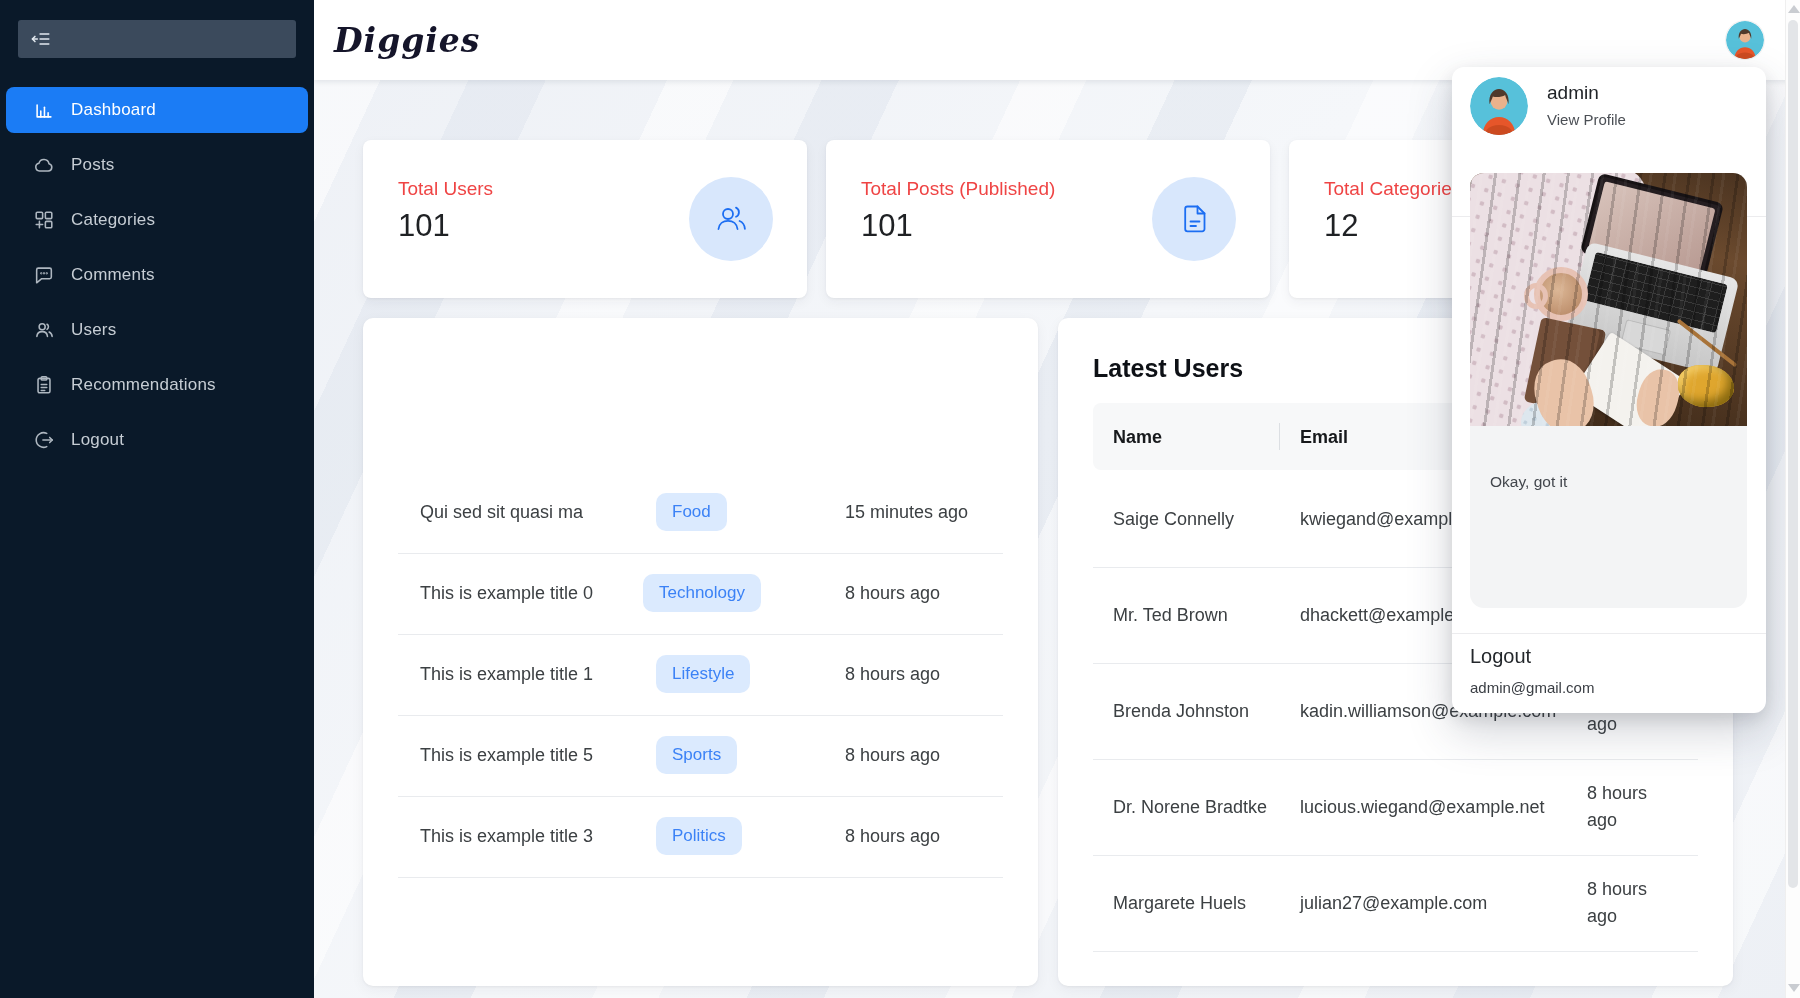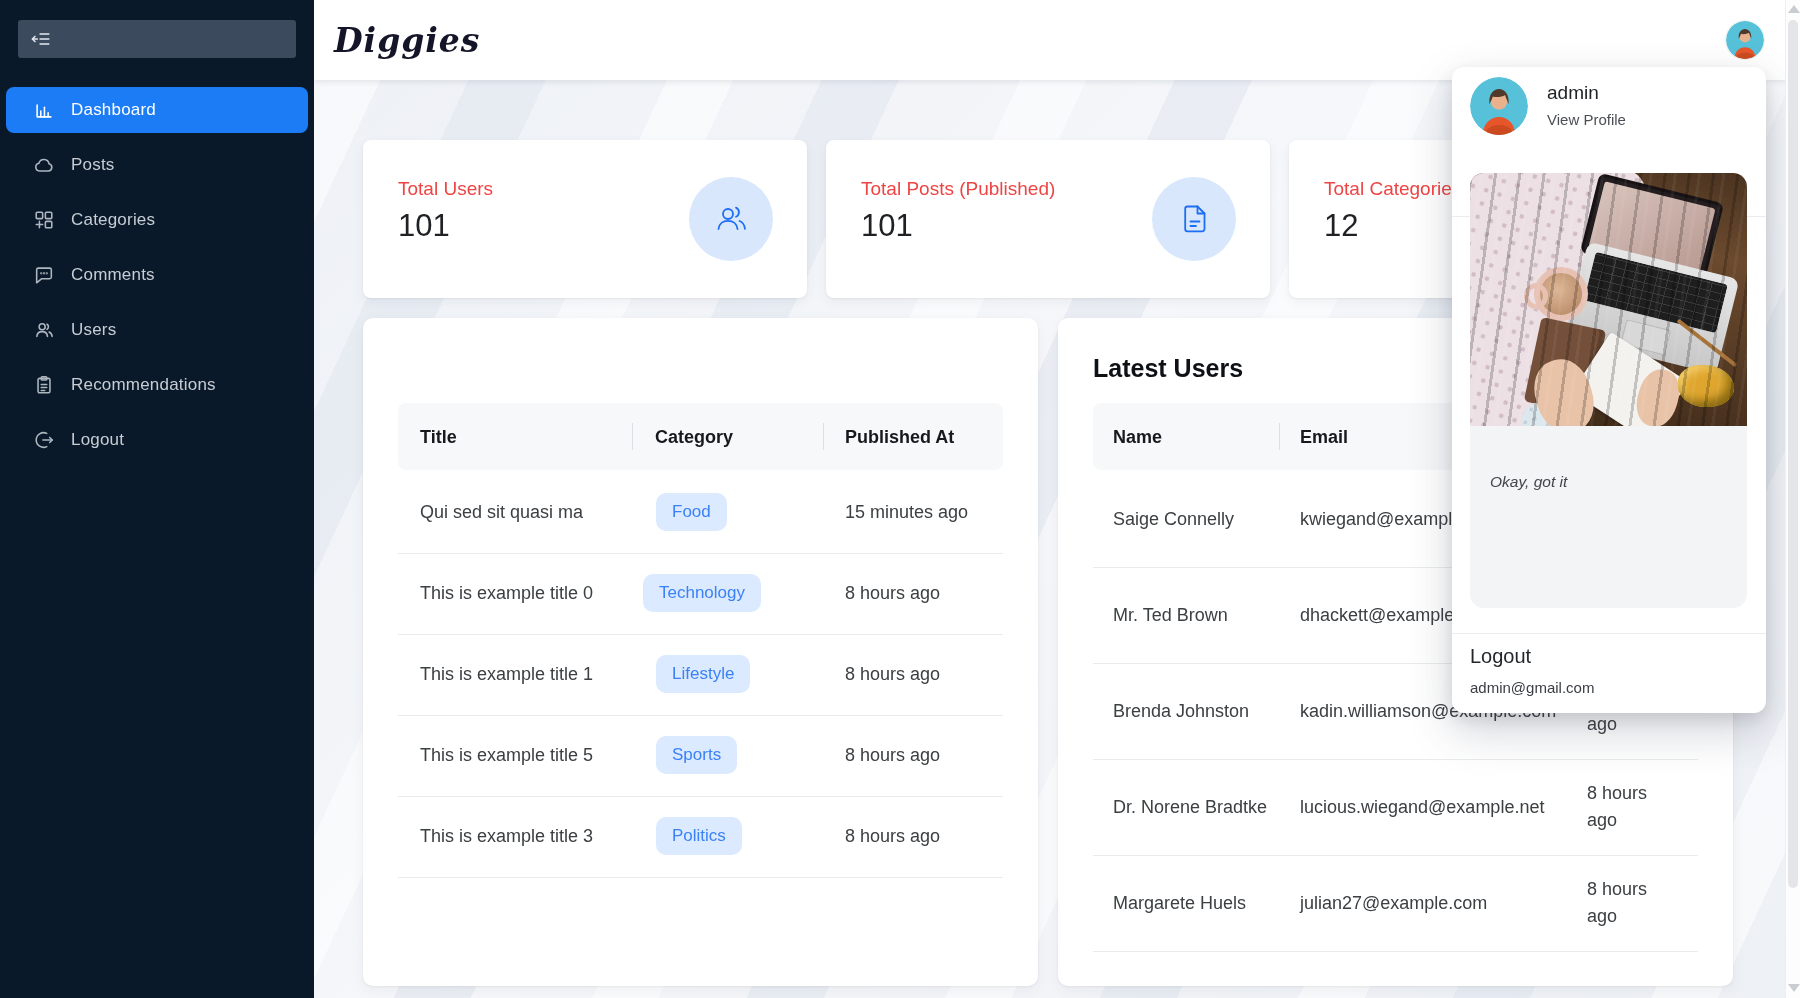--- a/index.html
+++ b/index.html
@@ -52,21 +52,21 @@
   .pop-name{position:absolute;left:95px;top:15px;font-size:19px;font-weight:500;color:#212428;}
   .pop-view{position:absolute;left:95px;top:44px;font-size:15px;color:#4b4f55;cursor:pointer;}
   .pop-div{position:absolute;left:0;width:314px;height:1px;background:#ececee;}
   .notecard{position:absolute;left:18px;top:106px;width:277px;height:435px;}
   .notephoto{position:relative;width:277px;height:253px;border-radius:14px 14px 0 0;overflow:hidden;
     background:linear-gradient(15deg,#3a2717 0%,#553a24 40%,#6b4a2e 72%,#4a3320 100%);}
   .notephoto::after{content:"";position:absolute;inset:0;
     background:repeating-linear-gradient(98deg, rgba(0,0,0,.20) 0 3px, rgba(0,0,0,0) 3px 10px, rgba(255,255,255,.05) 10px 13px, rgba(0,0,0,0) 13px 24px);}
   .notebody{width:277px;height:182px;background:#f3f4f5;border-radius:0 0 14px 14px;box-sizing:border-box;padding:24px 20px 0 20px;}
   .notetext{font-size:15.5px;line-height:28px;color:#42464c;}
-  .noteok{margin-top:23px;font-size:15.5px;color:#42464c;cursor:pointer;font-style:italic;}
+  .noteok{margin-top:23px;font-size:15.5px;color:#42464c;cursor:pointer;}
   .pop-logout{position:absolute;left:18px;top:578px;font-size:20px;color:#23272b;cursor:pointer;}
   .pop-email{position:absolute;left:18px;top:612px;font-size:15px;color:#3a3e44;}
 
   
   .ph{position:absolute;}
   .cloth{left:-38px;top:-30px;width:175px;height:320px;transform:rotate(18deg);background:#ece0e4;border-radius:24px;
     background-image:radial-gradient(rgba(188,158,170,.55) 2px, transparent 2.6px);background-size:14px 14px;}
   .lap-screen{left:118px;top:14px;width:122px;height:76px;transform:rotate(14deg);background:#241d20;border-radius:7px;border:3px solid #171214;}
   .lap-screen .glass{position:absolute;inset:4px;background:linear-gradient(135deg,#d8c3bb,#b89a92);border-radius:3px;}
   .lap-body{left:104px;top:86px;width:156px;height:98px;transform:rotate(14deg);background:linear-gradient(#e6e6e6,#c7c7c7);border-radius:9px;}
@@ -237,27 +237,20 @@
       <svg class="bigsvg" viewBox="0 0 42 42">
           <rect x="9" y="9" width="10" height="10" rx="2"></rect>
           <rect x="23" y="9" width="10" height="10" rx="2"></rect>
           <rect x="23" y="23" width="10" height="10" rx="2"></rect>
           <path d="M14 23v10M9 28h10"></path>
         </svg>
     </div>
   </div>
 
   <section class="panel" style="left:363px">
-    <div class="thead">
-      <div class="hc" style="left:22px">Title</div>
-      <div class="sep" style="left:234px"></div>
-      <div class="hc" style="left:257px">Category</div>
-      <div class="sep" style="left:425px"></div>
-      <div class="hc" style="left:447px">Published At</div>
-    </div>
 
     <div class="trow" style="top:153px;height:81px">
       <div class="tc" style="left:57px">Qui sed sit quasi ma</div>
       <div class="tc" style="left:293px"><span class="badge">Food</span></div>
       <div class="tc" style="left:482px">15 minutes ago</div>
     </div>
     <div class="tdiv" style="top:235px"></div>
 
     <div class="trow" style="top:234px;height:81px">
       <div class="tc" style="left:57px">This is example title 0</div>

